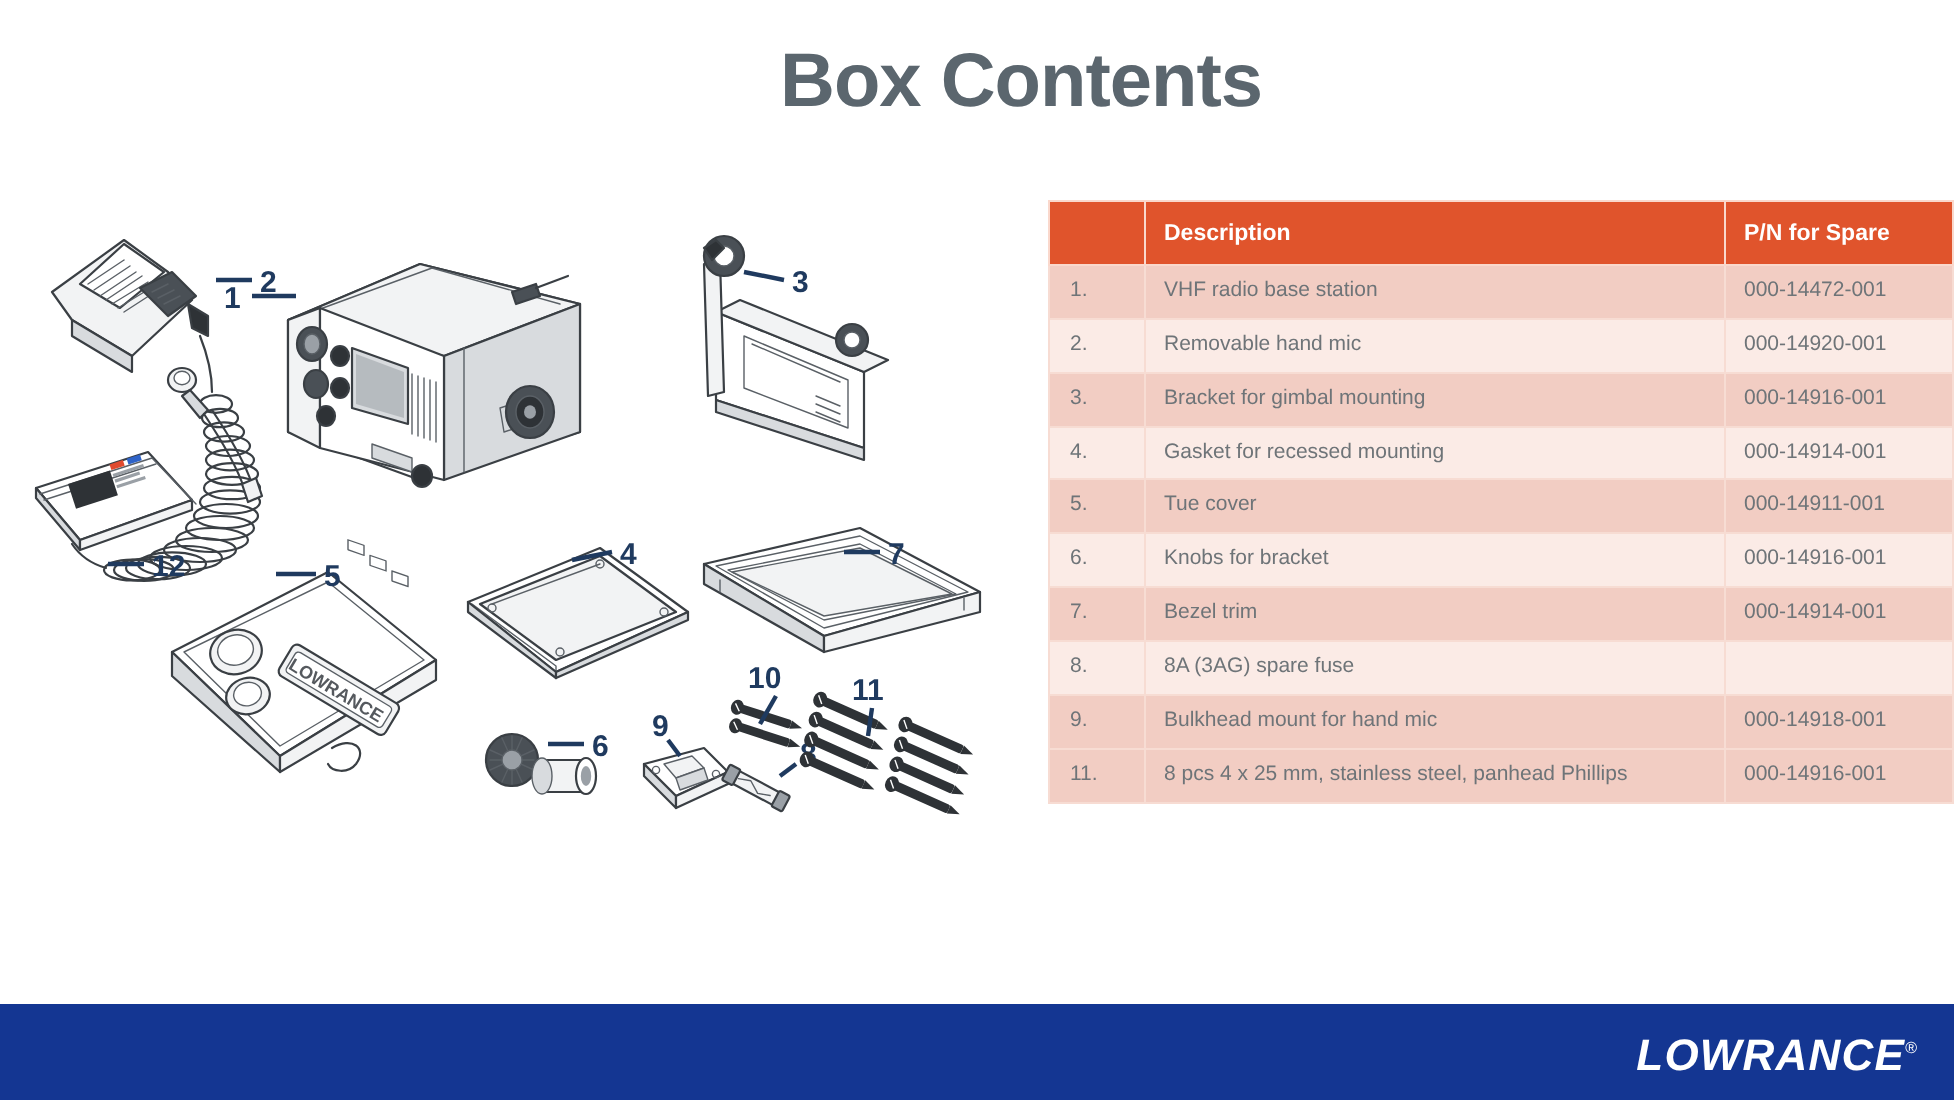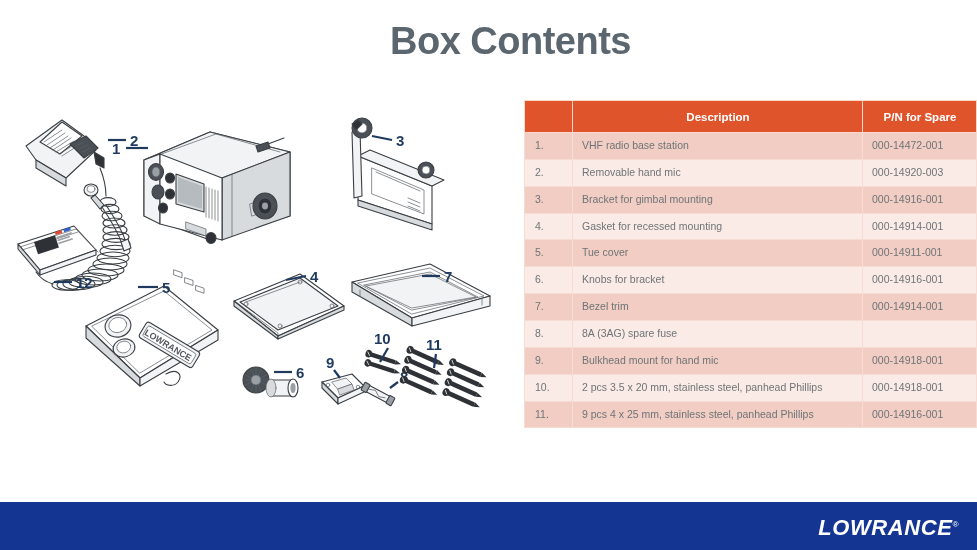--- a/index.html
+++ b/index.html
@@ -69,21 +69,21 @@
     border-collapse: collapse;
     font-size: 10.5px;
     color: #6E7478;
     table-layout: fixed;
   }
   #parts-table th {
     background: #E0542C;
     color: #ffffff;
     font-size: 11.5px;
     font-weight: bold;
-    text-align: center;
+    text-align: left;
     padding: 8px 8px 8px 9px;
     border: 1px solid #FAD8CC;
     height: 15px;
     vertical-align: middle;
   }
   #parts-table th.col-idx { border-right-color: #FAD8CC; }
   #parts-table td {
     padding: 6px 8px 6px 9px;
     border: 1px solid #F7DCD3;
     vertical-align: top;
@@ -494,21 +494,21 @@
   </thead>
   <tbody>
     <tr class="odd">
       <td class="col-idx">1.</td>
       <td class="col-desc">VHF radio base station</td>
       <td class="col-pn">000-14472-001</td>
     </tr>
     <tr class="even">
       <td class="col-idx">2.</td>
       <td class="col-desc">Removable hand mic</td>
-      <td class="col-pn">000-14920-003</td>
+      <td class="col-pn">000-14920-001</td>
     </tr>
     <tr class="odd">
       <td class="col-idx">3.</td>
       <td class="col-desc">Bracket for gimbal mounting</td>
       <td class="col-pn">000-14916-001</td>
     </tr>
     <tr class="even">
       <td class="col-idx">4.</td>
       <td class="col-desc">Gasket for recessed mounting</td>
       <td class="col-pn">000-14914-001</td>
@@ -531,28 +531,23 @@
     <tr class="even">
       <td class="col-idx">8.</td>
       <td class="col-desc">8A (3AG) spare fuse</td>
       <td class="col-pn"></td>
     </tr>
     <tr class="odd">
       <td class="col-idx">9.</td>
       <td class="col-desc">Bulkhead mount for hand mic</td>
       <td class="col-pn">000-14918-001</td>
     </tr>
-    <tr class="even">
-      <td class="col-idx">10.</td>
-      <td class="col-desc">2 pcs 3.5 x 20 mm, stainless steel, panhead Phillips</td>
-      <td class="col-pn">000-14918-001</td>
-    </tr>
     <tr class="odd">
       <td class="col-idx">11.</td>
-      <td class="col-desc">9 pcs 4 x 25 mm, stainless steel, panhead Phillips</td>
+      <td class="col-desc">8 pcs 4 x 25 mm, stainless steel, panhead Phillips</td>
       <td class="col-pn">000-14916-001</td>
     </tr>
   </tbody>
 </table>
 
 <div id="footer-bar">
   <div id="footer-logo">
     <span>LOWRANCE</span><sup>®</sup>
   </div>
 </div>

